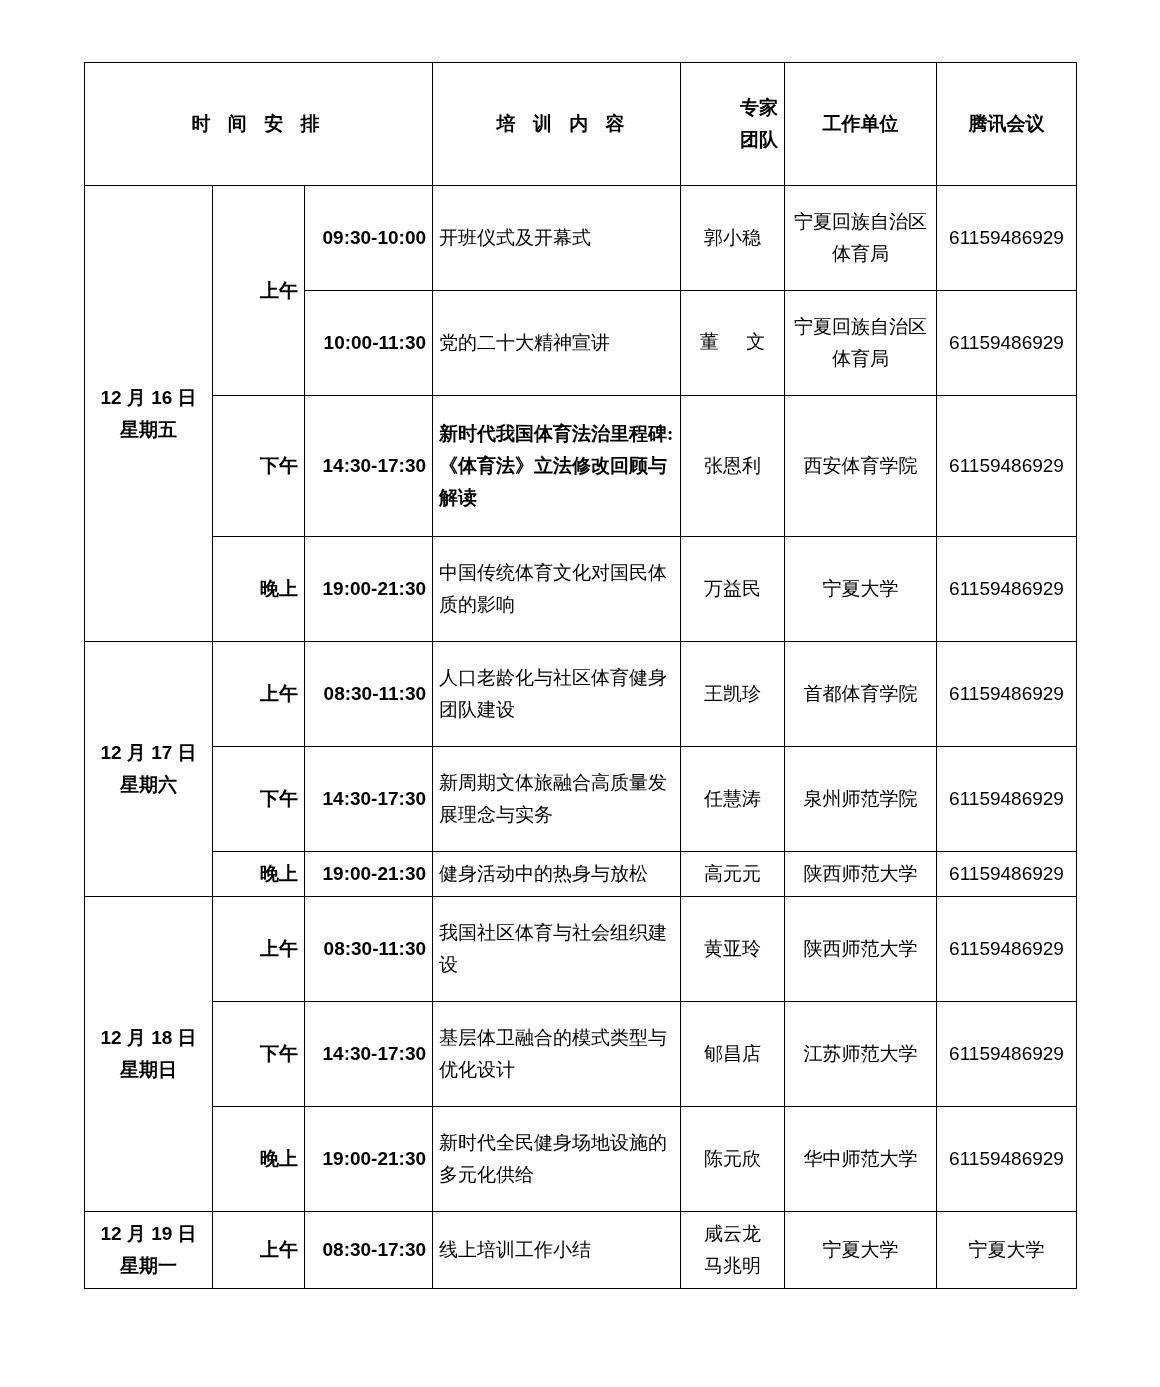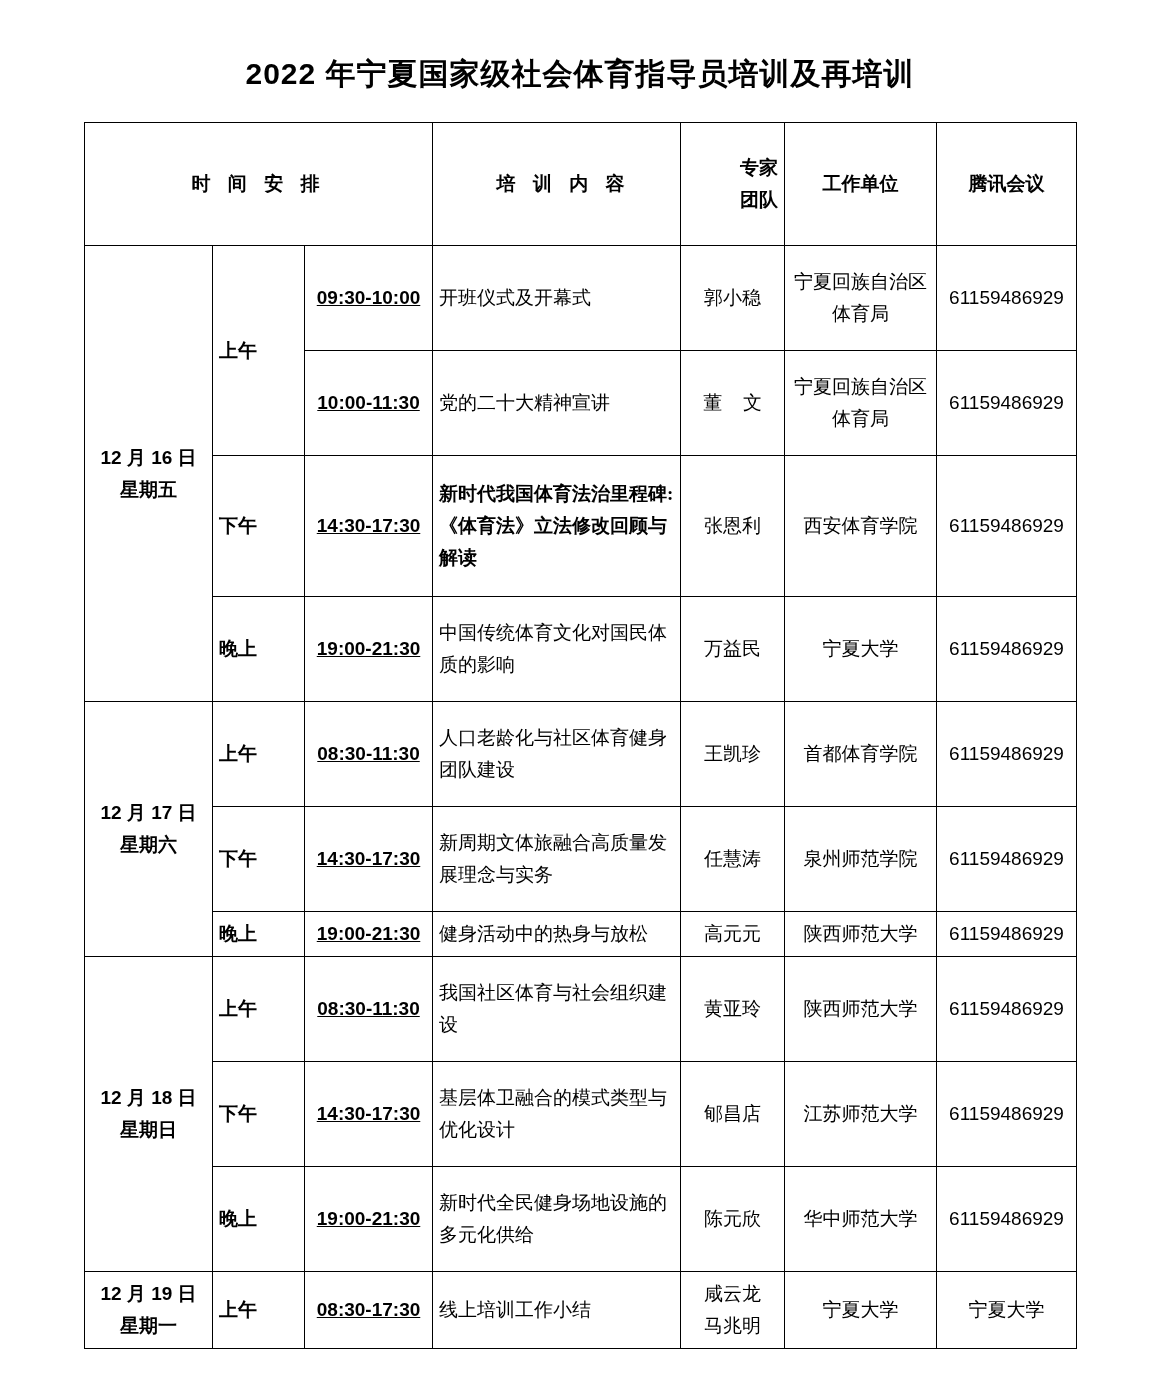--- a/index.html
+++ b/index.html
@@ -66,61 +66,59 @@
 
   td.date-cell {
     text-align: center;
     font-family: Liberation Sans, sans-serif;
     font-weight: bold;
     font-size: 19px;
     line-height: 36px;
   }
   td.date-cell span { display: block; }
   td.part-cell {
-    text-align: left;
+    text-align: right;
     font-family: Liberation Sans, sans-serif;
     font-weight: bold;
     font-size: 19px;
   }
   td.time-cell {
-    text-align: center;
+    text-align: right;
     font-family: "Liberation Sans", "DejaVu Sans", sans-serif;
     font-weight: bold;
     font-size: 18px;
-    text-decoration: underline;
   }
   td.content-cell {
     text-align: left;
     padding-left: 10px;
     padding-right: 8px;
   }
   td.expert-cell {
     text-align: center;
     margin-left: 20px;
   }
   td.expert-cell span { display: block; }
-  td.expert-cell.spaced { letter-spacing: 8px; text-indent: 8px; }
+  td.expert-cell.spaced { letter-spacing: 8px; text-indent: 8px; font-family: Liberation Mono, monospace; }
   td.org-cell {
     text-align: center;
   }
   td.meeting-cell {
     text-align: center;
     font-family: "Liberation Sans", "DejaVu Sans", sans-serif;
     font-size: 18px;
   }
   .tall-2 { height: 92px; margin-left: 21px; }
   .tall-3 { height: 128px; font-weight: bold; }
 </style>
 </head>
 <body>
 
 <div class="page">
 
   <h1 class="doc-title">
-    <span class="line1">2022 年宁夏国家级社会体育指导员培训及再培训</span>
   </h1>
 
   <table class="schedule">
     <colgroup>
       <col class="c-date">
       <col class="c-part">
       <col class="c-time">
       <col class="c-content">
       <col class="c-expert">
       <col class="c-org">

